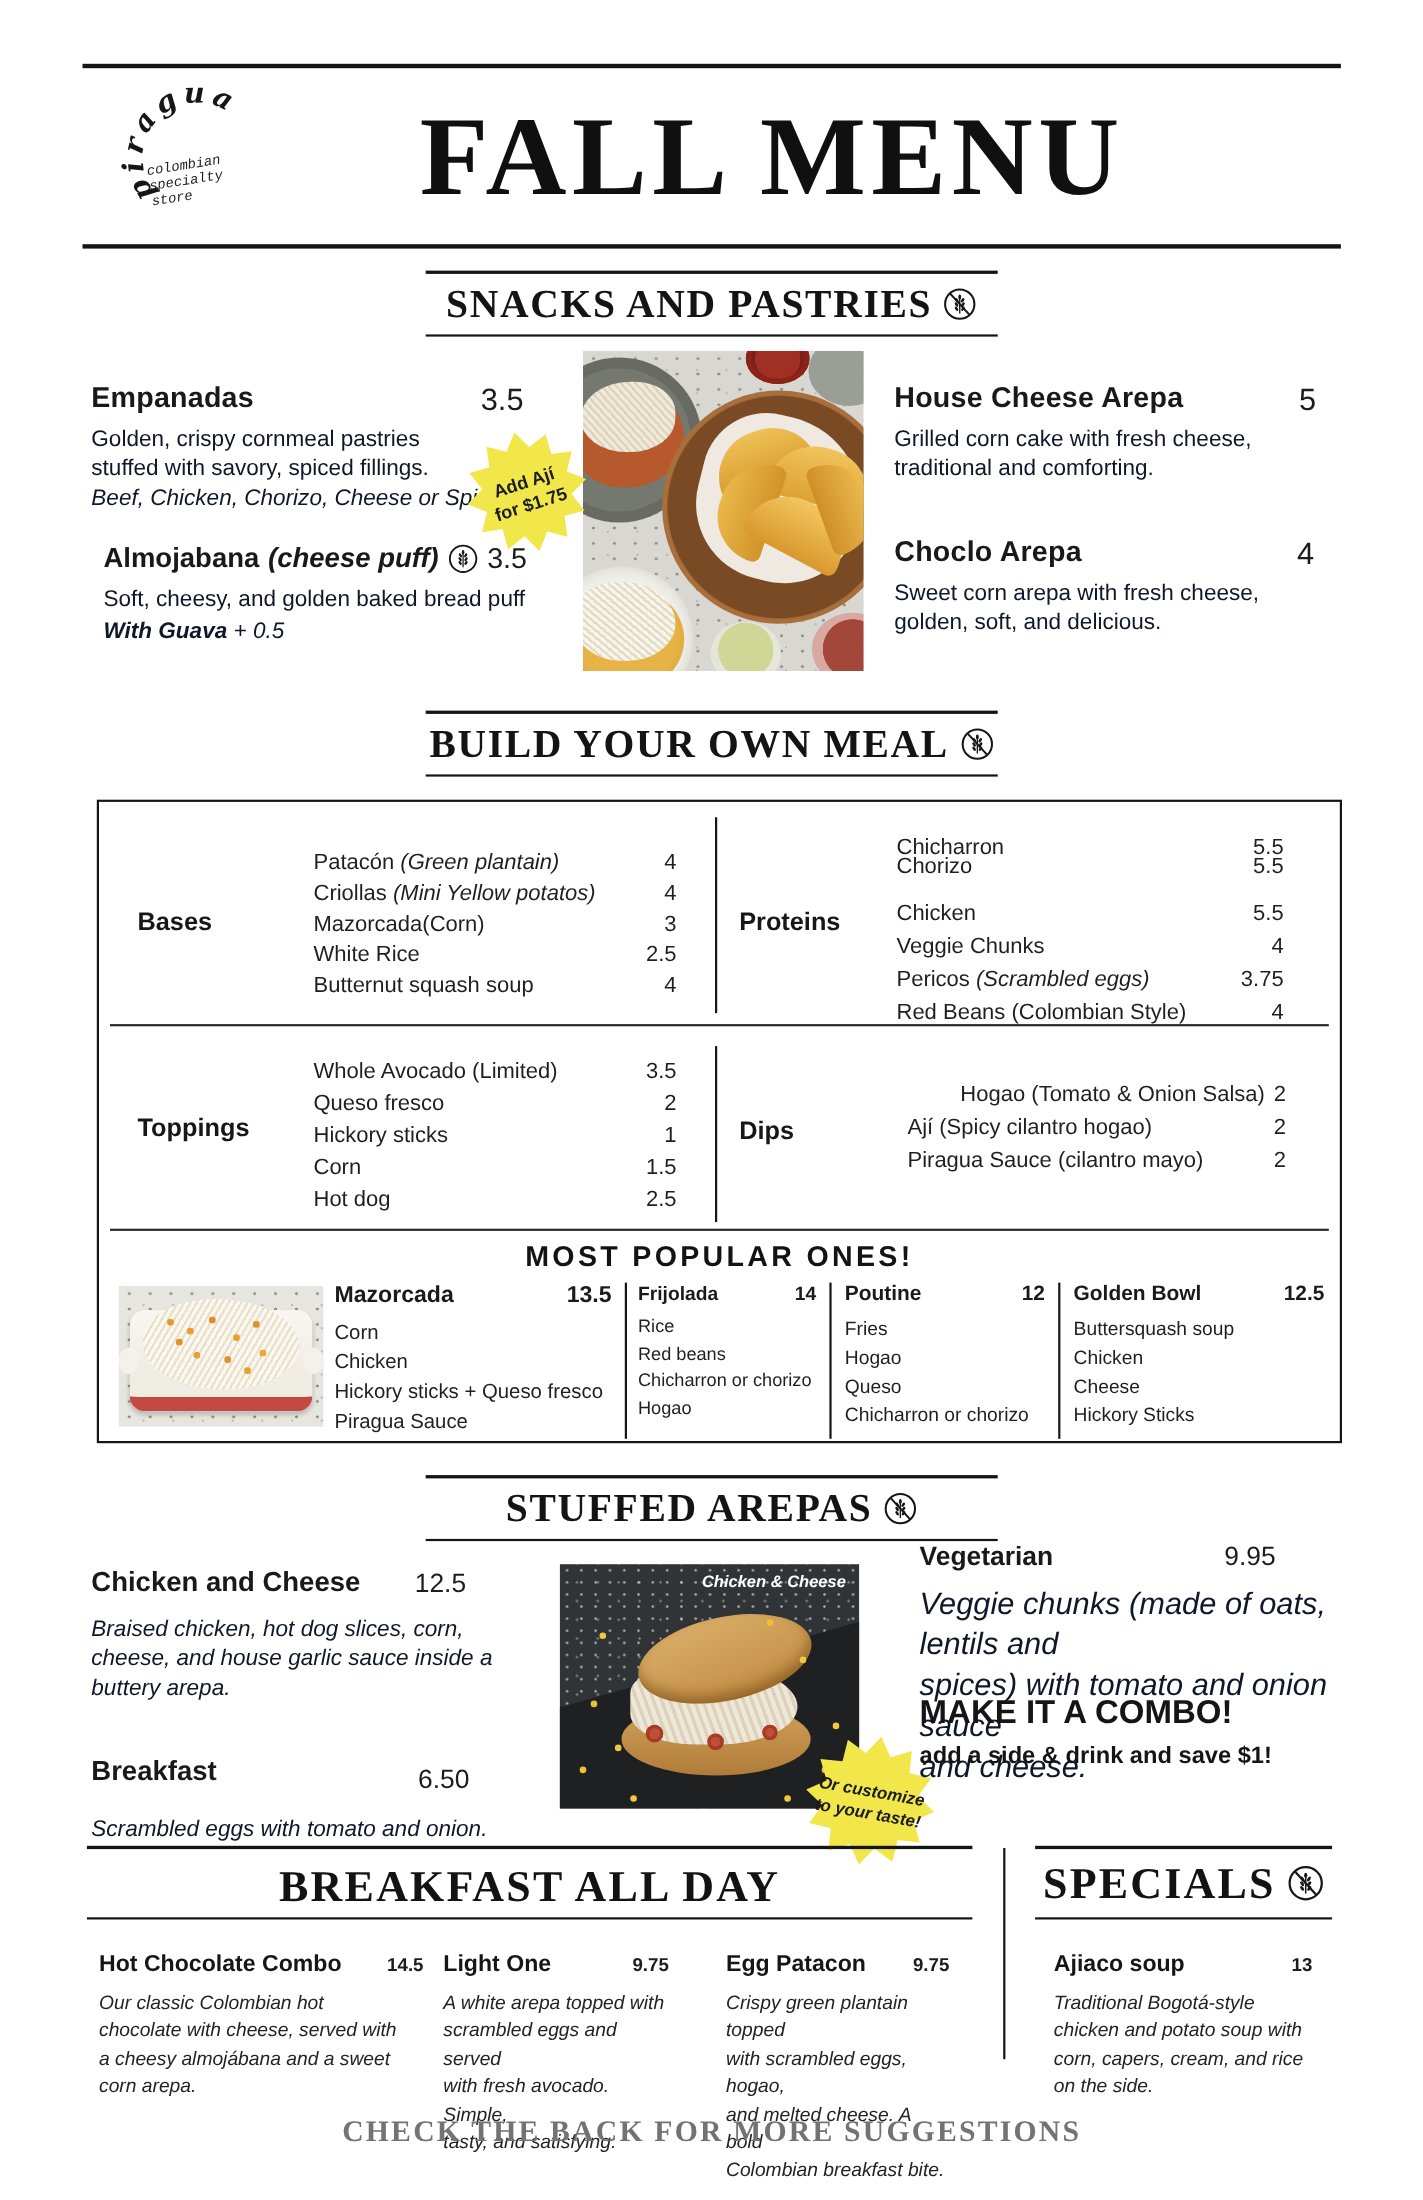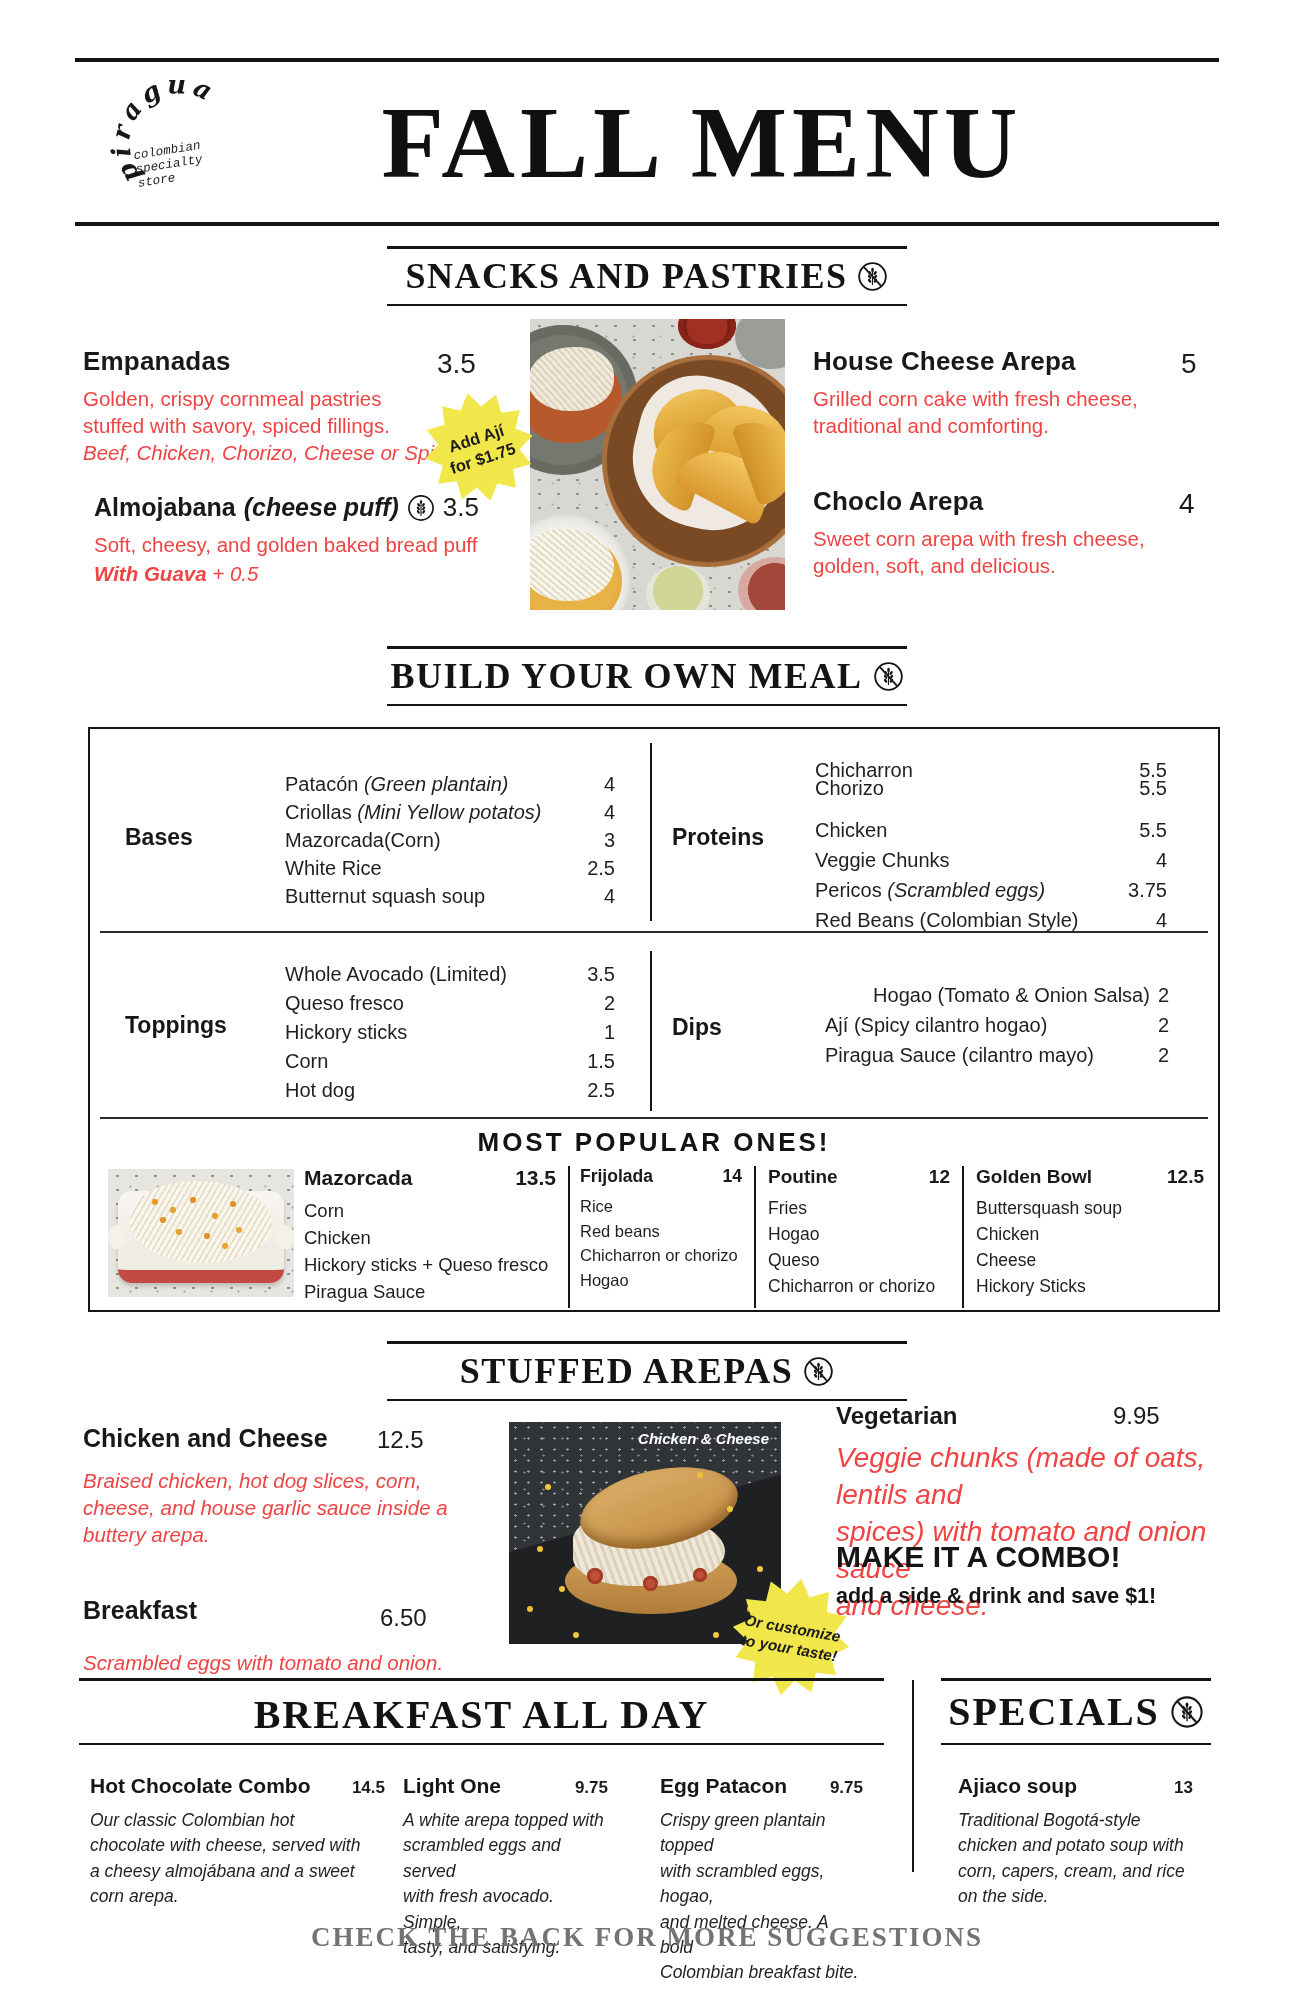--- a/index.html
+++ b/index.html
@@ -19,21 +19,21 @@
   .sec-block{position:absolute;text-align:center;}
   .sec-line{background:#141414;width:100%;}
   .sec-title{display:flex;align-items:center;justify-content:center;gap:10px;
              font-family:"Liberation Serif",serif;font-weight:bold;font-size:36px;
              letter-spacing:1.5px;color:#141414;padding:6px 0 7px 0;white-space:nowrap;}
   .gf{width:31px;height:31px;flex:0 0 auto;}
   
   .it-name{font-weight:bold;font-size:26px;letter-spacing:.2px;color:#191919;}
   .it-name-sm{font-weight:bold;font-size:25px;color:#191919;}
   .it-price{font-size:26px;color:#1c1c1c;}
-  .it-desc{white-space:pre-line;font-size:20.5px;line-height:1.32;color:#ef4444;margin-top:8px;}
+  .it-desc{white-space:pre-line;font-size:20.5px;line-height:1.32;color:#0f172a;margin-top:8px;}
   .italic{font-style:italic;}
   .bold-italic{font-weight:bold;font-style:italic;}
   
   .byo{position:absolute;left:88px;top:727px;width:1132px;height:585px;border:2px solid #161616;box-sizing:border-box;}
   .cat-label{position:absolute;font-weight:bold;font-size:23px;color:#171717;}
   .t-line{position:absolute;display:flex;font-size:20px;color:#1f1f1f;}
   .t-n{flex:1;}
   .t-i{font-style:italic;}
   .t-p{margin-left:8px;white-space:nowrap;}
   .vdiv{position:absolute;width:2px;background:#161616;}

